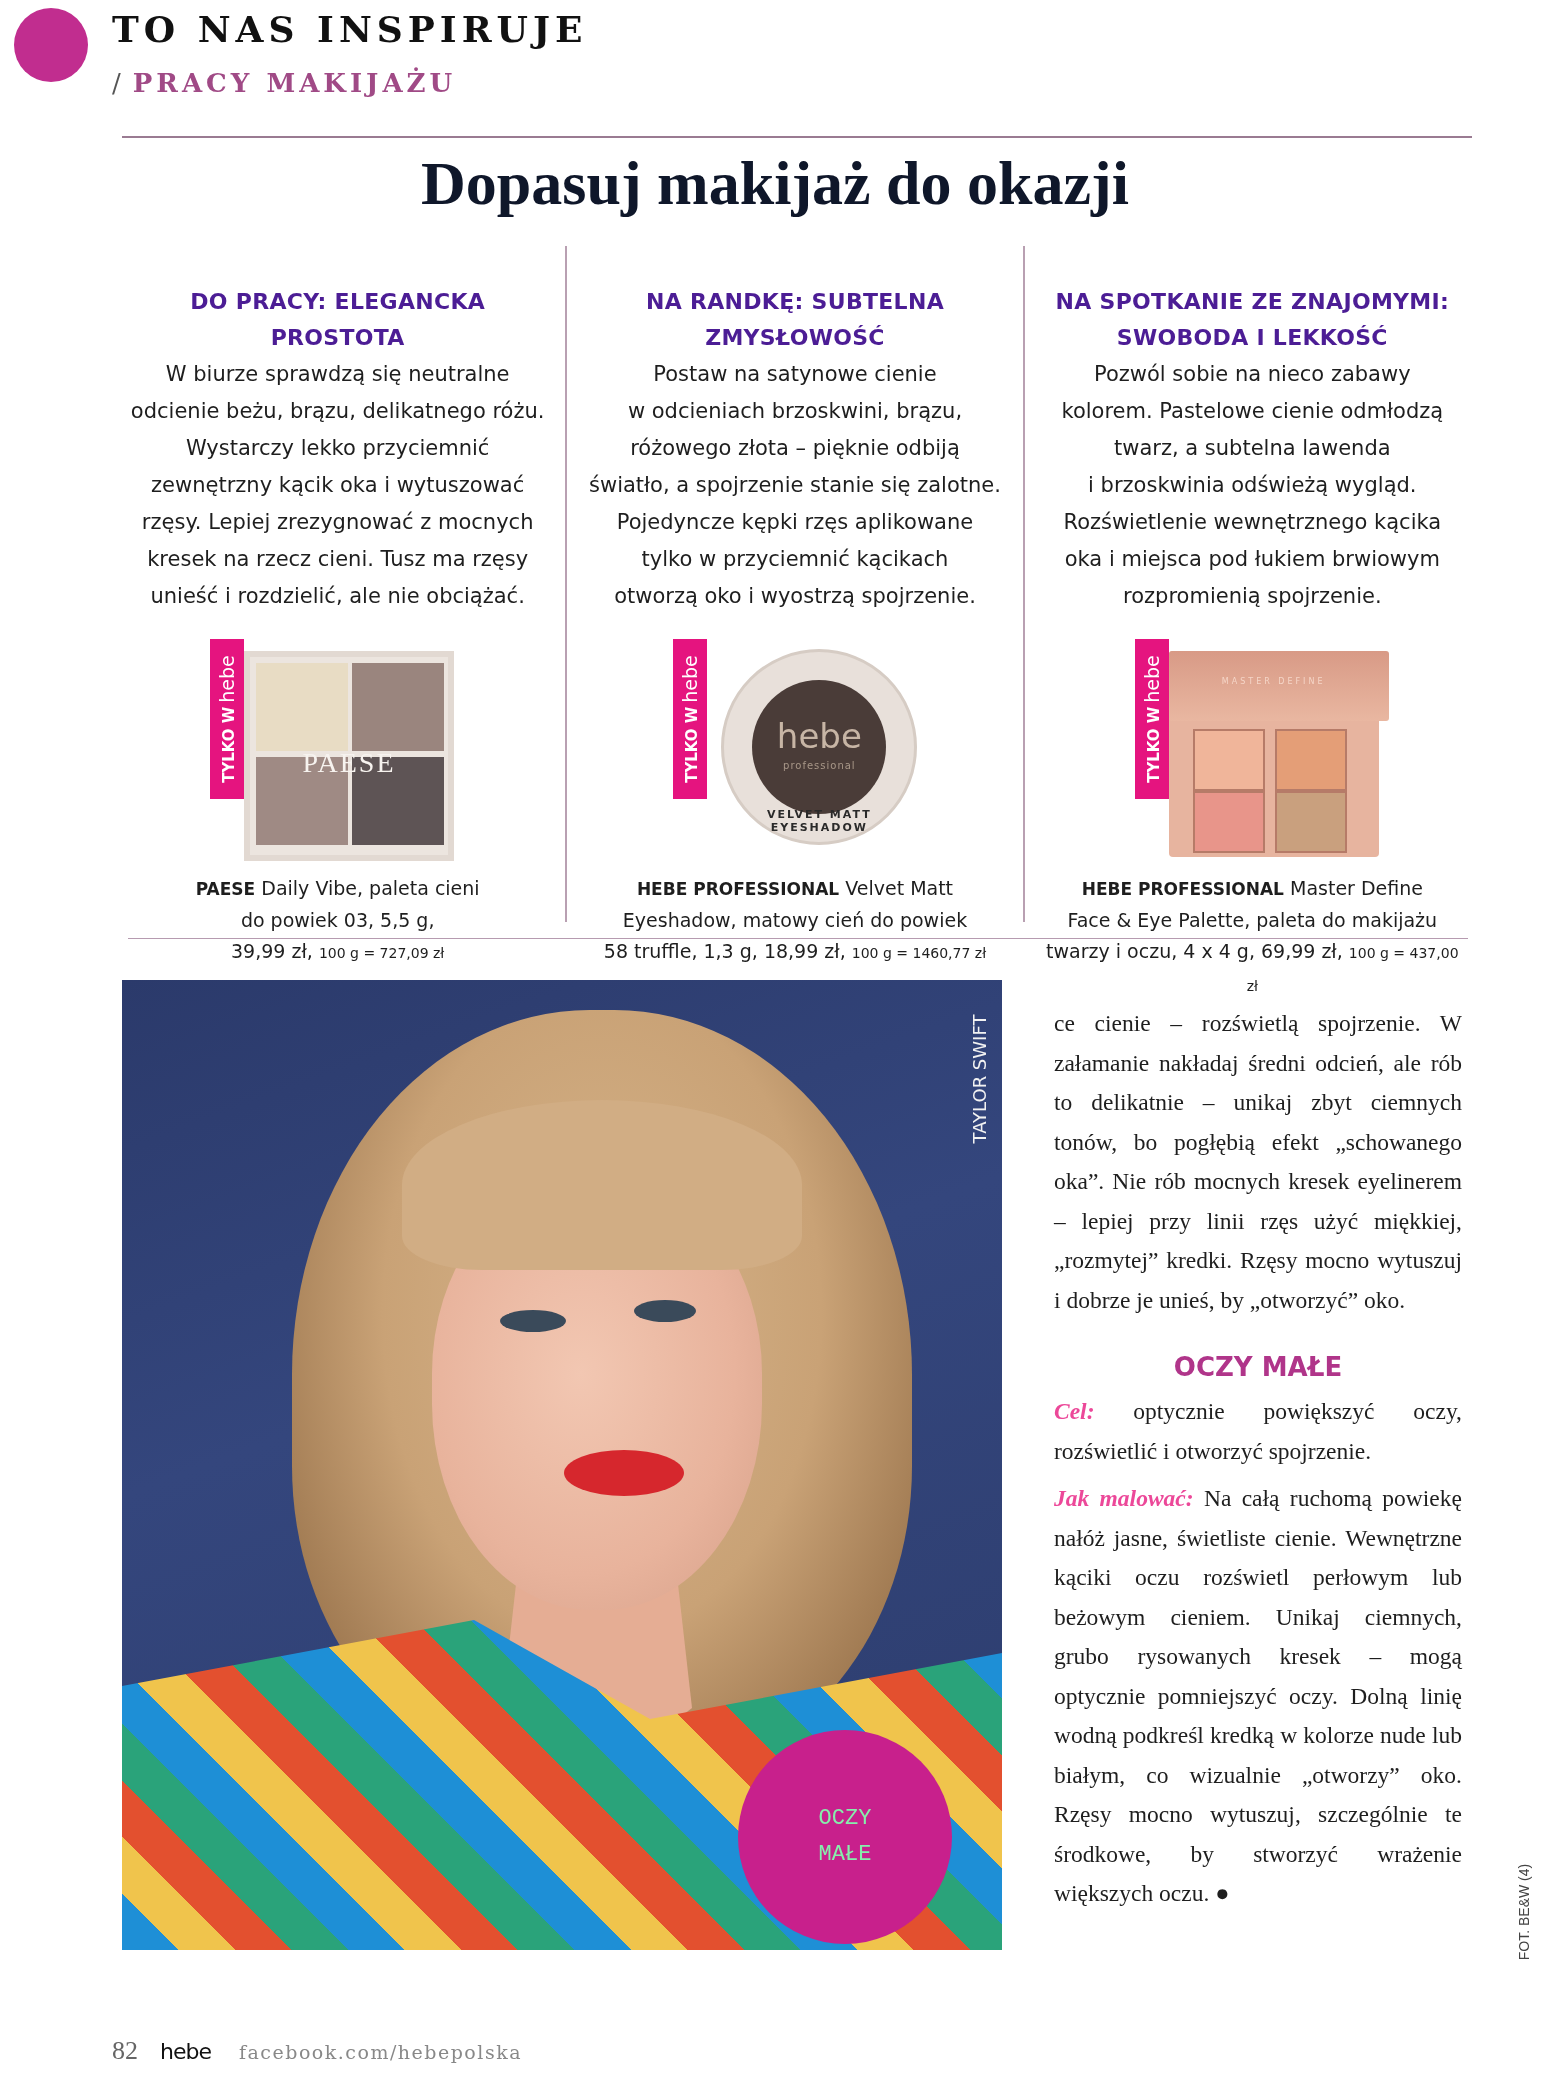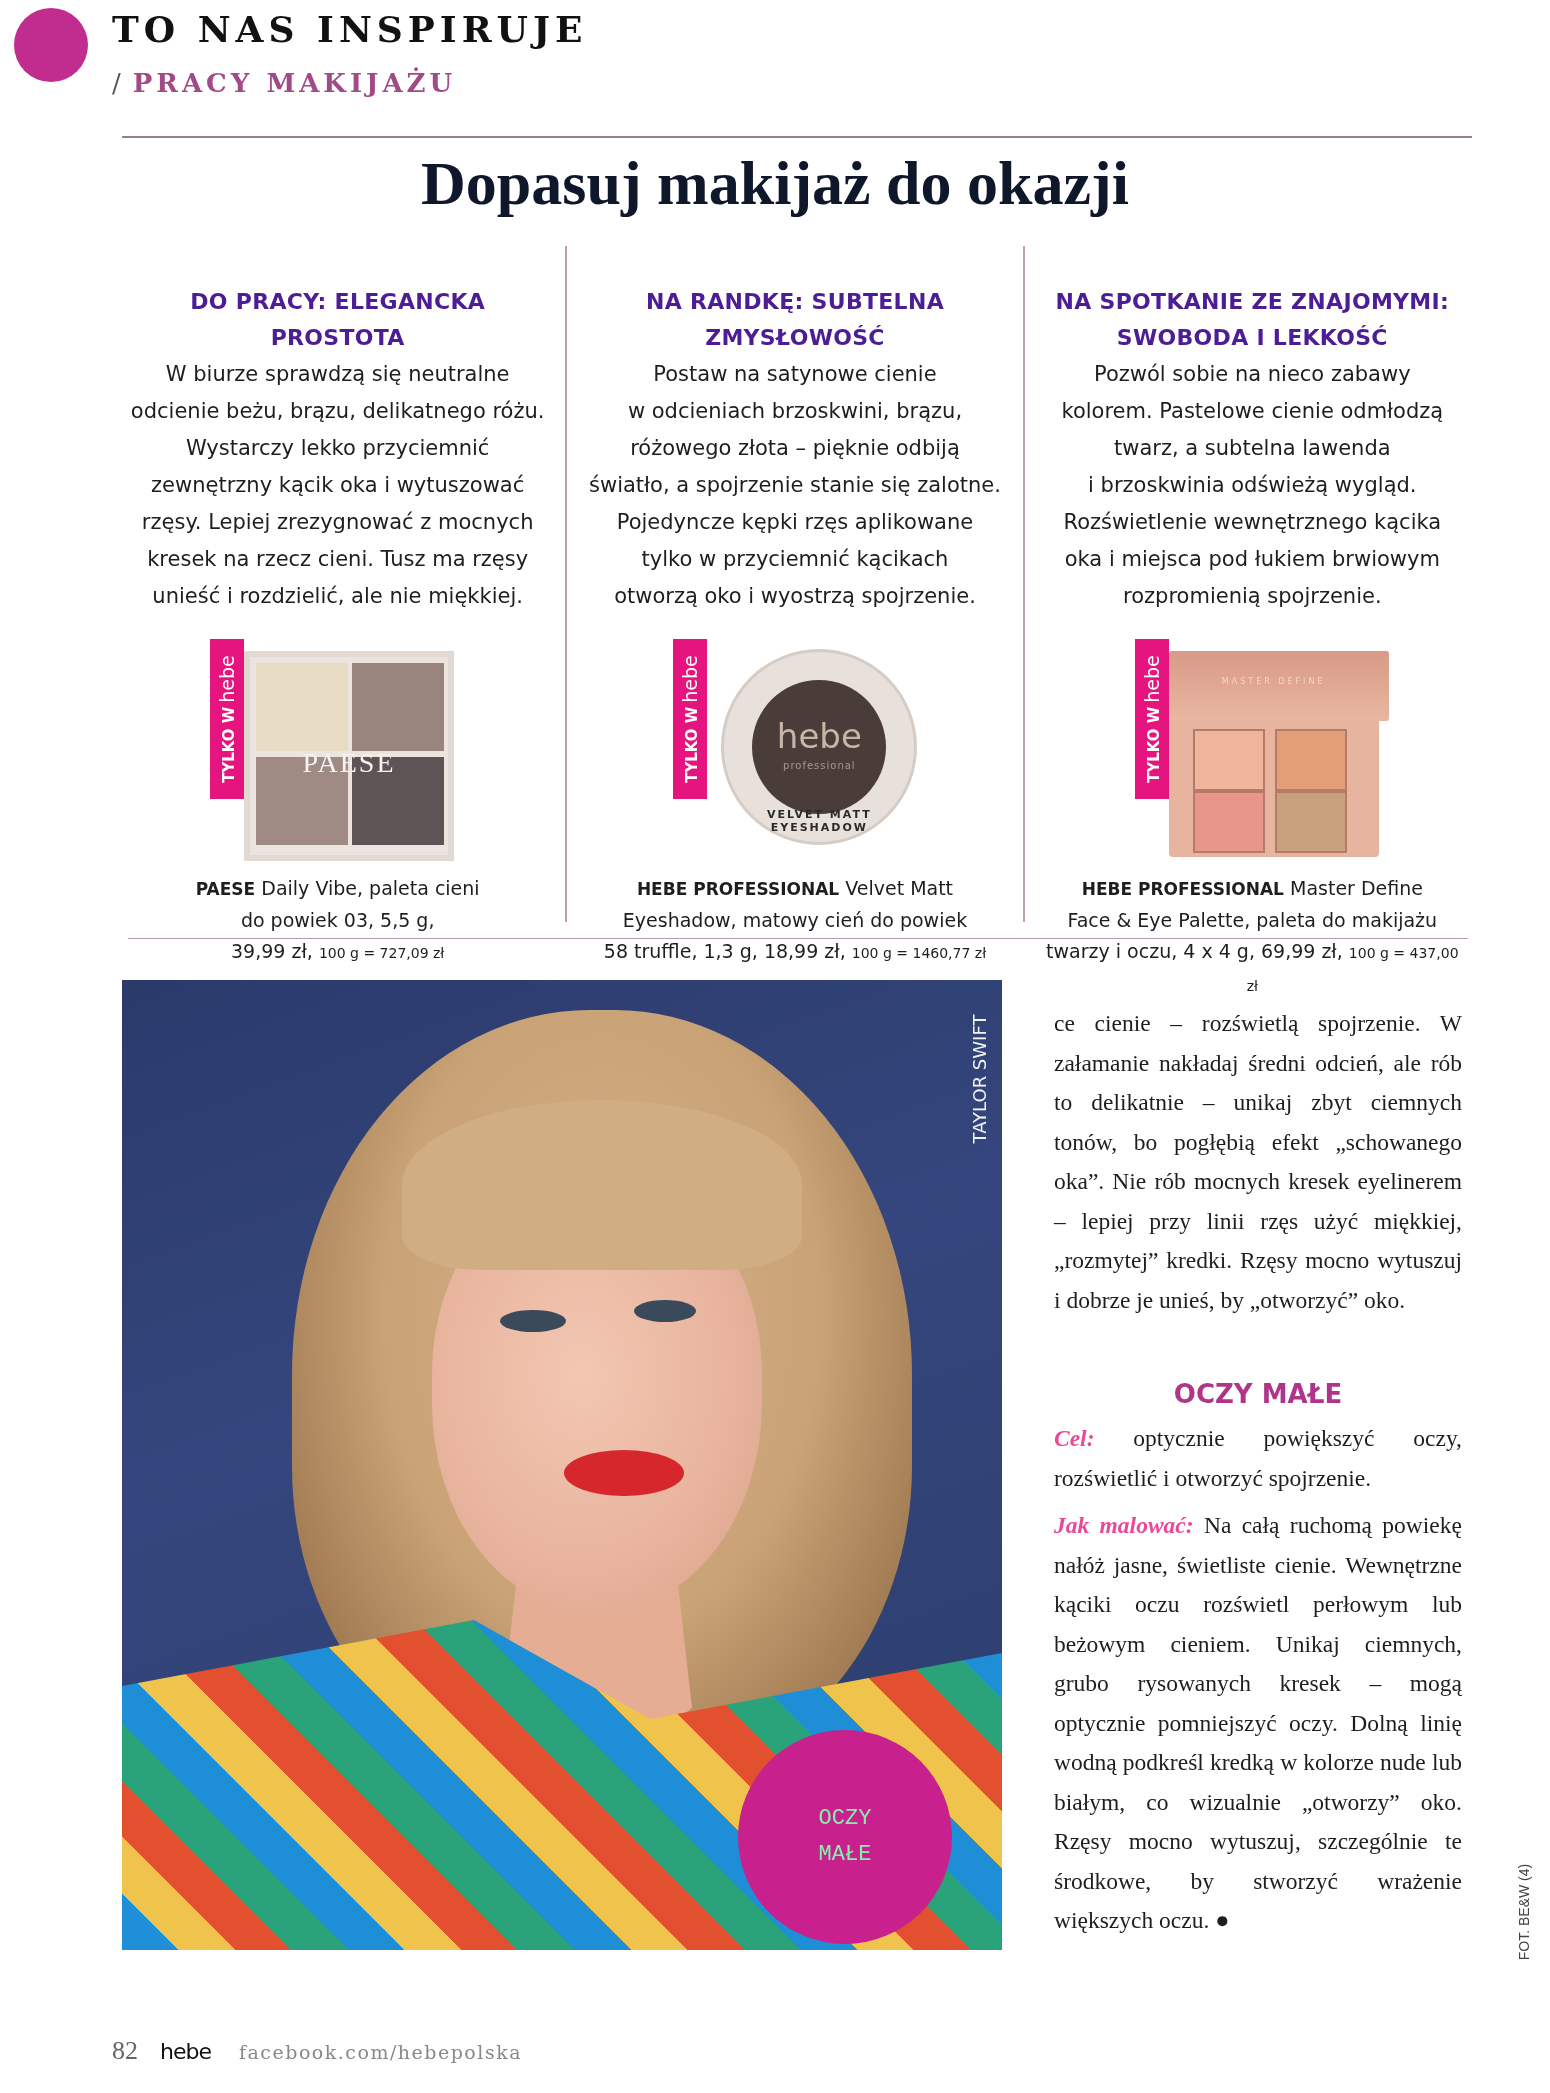--- a/index.html
+++ b/index.html
@@ -57,21 +57,21 @@
   .photo .eye2 { position: absolute; left: 512px; top: 320px; width: 62px; height: 22px; border-radius: 50%; background: #3a4a5a; }
   .photo .jacket { position: absolute; left: 0; top: 640px; width: 880px; height: 330px; background: repeating-linear-gradient(45deg,#1e8fd6 0 40px,#f0c44c 40px 80px,#e3502f 80px 120px,#2aa37a 120px 160px); clip-path: polygon(0 20%, 40% 0, 60% 30%, 100% 10%, 100% 100%, 0 100%); }
   .photo .neck { position: absolute; left: 380px; top: 560px; width: 190px; height: 240px; background: #e5ad94; clip-path: polygon(10% 0, 90% 0, 100% 70%, 50% 100%, 0 70%); }
   .photo-credit { position: absolute; left: 842px; top: 14px; width: 30px; height: 170px; }
   .photo-credit span { position: absolute; left: 50%; top: 50%; transform: translate(-50%,-50%) rotate(-90deg); white-space: nowrap; color: #f2f2f2; font-family: "DejaVu Sans", sans-serif; font-size: 18px; }
   .sticker { position: absolute; left: 616px; top: 750px; width: 214px; height: 214px; border-radius: 50%; background: #c8208c; display: flex; flex-direction: column; align-items: center; justify-content: center; }
   .sticker span { color: #86efac; font-family: Liberation Mono, monospace; font-size: 22px; line-height: 36px; text-align: right; }
 
   .article { position: absolute; left: 1046px; top: 996px; width: 424px; font-family: "Liberation Serif", serif; font-size: 23.5px; line-height: 39.5px; color: #1e1e1e; text-align: justify; }
   .article p { margin: 8px; }
-  .section-title { text-align: center; font-family: "DejaVu Sans", sans-serif; font-weight: bold; font-size: 26px; color: #b0358a; margin: 57px 0 6px; line-height: 34px; }
+  .section-title { text-align: center; font-family: "DejaVu Sans", sans-serif; font-weight: bold; font-size: 26px; color: #b0358a; margin: 30px 0 6px; line-height: 34px; }
   .lbl { font-style: italic; font-weight: bold; color: #ec4899; }
 
   .side-credit { position: absolute; left: 1512px; top: 1862px; width: 24px; height: 100px; }
   .side-credit span { position: absolute; left: 50%; top: 50%; transform: translate(-50%,-50%) rotate(-90deg); white-space: nowrap; font-family: "Liberation Sans", sans-serif; font-size: 14px; color: #444; }
 
   .footer { position: absolute; left: 112px; top: 2036px; display: flex; align-items: baseline; gap: 22px; }
   .footer .page { font-family: "Liberation Serif", serif; font-size: 26px; color: #666; }
   .footer .brand { font-family: "DejaVu Sans", sans-serif; font-size: 22px; color: #111; letter-spacing: -1px; }
   .footer .url { font-family: "DejaVu Serif", serif; font-size: 19px; color: #888; letter-spacing: 1.5px; margin-left: 6px; }
 </style>
@@ -92,21 +92,21 @@
       <div>DO PRACY: ELEGANCKA</div>
       <div>PROSTOTA</div>
     </div>
     <div class="col-body">
       <div>W biurze sprawdzą się neutralne</div>
       <div>odcienie beżu, brązu, delikatnego różu.</div>
       <div>Wystarczy lekko przyciemnić</div>
       <div>zewnętrzny kącik oka i wytuszować</div>
       <div>rzęsy. Lepiej zrezygnować z mocnych</div>
       <div>kresek na rzecz cieni. Tusz ma rzęsy</div>
-      <div>unieść i rozdzielić, ale nie miękkiej.</div>
+      <div>unieść i rozdzielić, ale nie obciążać.</div>
     </div>
     <div class="product">
       <div class="badge" style="left:86px">
           <span><i style="font-style:normal">TYLKO W</i><b>hebe</b></span>
         </div>
       <div class="pal1">
         <div class="pan" style="left:6px;top:6px;background:#e8dcc4"></div>
         <div class="pan" style="left:102px;top:6px;background:#9a857e"></div>
         <div class="pan" style="left:6px;top:100px;background:#9f8a84"></div>
         <div class="pan" style="left:102px;top:100px;background:#5e5455"></div>

